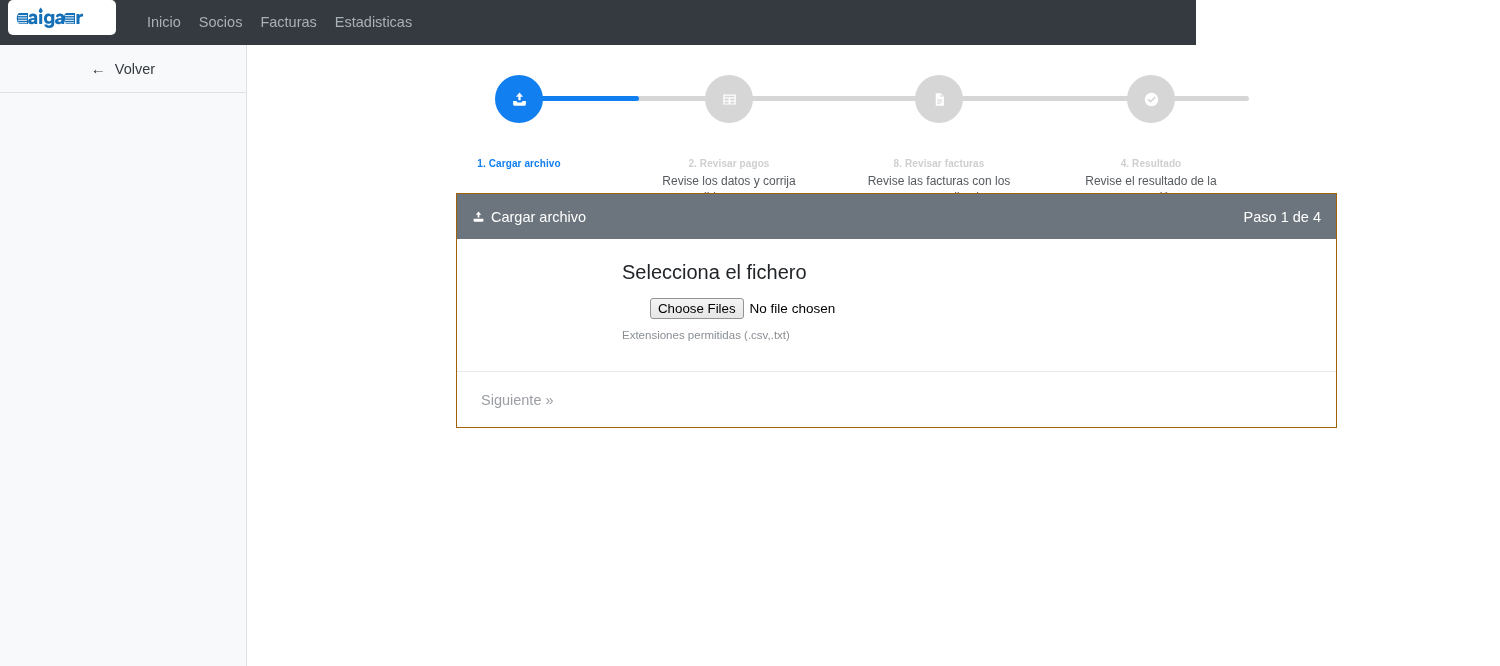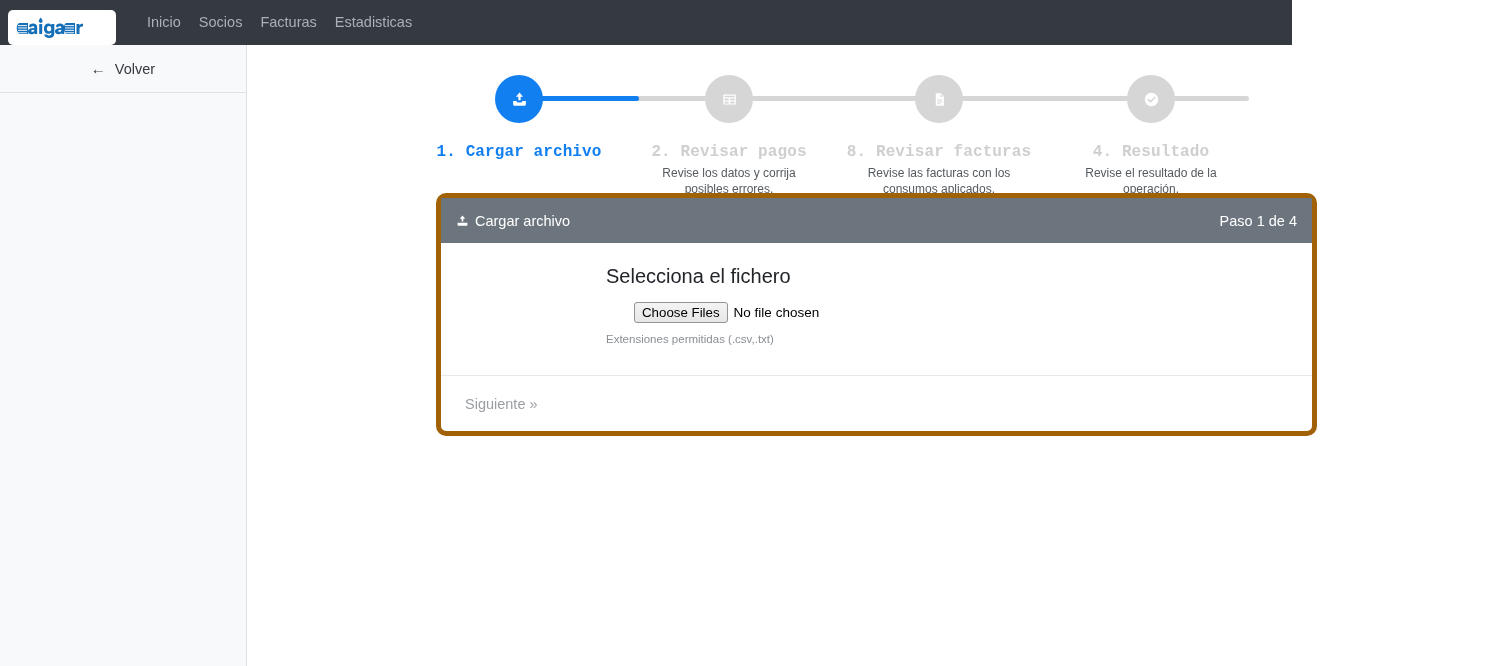--- a/index.html
+++ b/index.html
@@ -7,23 +7,23 @@
     margin: 0; padding: 0;
     width: 1500px; height: 666px;
     background: #ffffff;
     font-family: "Liberation Sans", sans-serif;
     overflow: hidden;
   }
 
   
   #navbar {
     position: absolute; left: 0; top: 0;
-    width: 1292px; height: 45px;
+    width: 1196px; height: 45px;
     background: #343a40;
-    display: flex; align-items: flex-end;
+    display: flex; align-items: flex-start;
   }
   #brand-box {
     margin-left: 8px;
     width: 108px; height: 35px;
     background: #ffffff;
     border-radius: 5px;
     display: flex; align-items: center; justify-content: center;
     overflow: hidden;
   }
   #brand-logo { display: block; }
@@ -96,43 +96,42 @@
     width: 48px; height: 48px;
     border-radius: 50%;
     margin: 15px auto 0 auto;
     background: #d6d6d6;
     display: flex; align-items: center; justify-content: center;
     position: relative; z-index: 2;
   }
   .step-circle.active { background: #127ff0; }
   .step-circle svg { display: block; }
   .step-title {
-    margin-top: 20px;
-    font-size: 16px;
+    margin-top: 35px;
+    font-size: 10px;
     font-weight: bold;
     color: #cfcfcf;
     letter-spacing: 0.1px;
-    font-family: Liberation Mono, monospace;
   }
   .step-title.active { color: #127ff0; }
   .step-desc {
     margin-top: 4px;
     font-size: 12px;
     color: #555a5f;
     line-height: 16px;
     padding: 0 18px;
   }
 
   
   #card {
     position: absolute;
-    left: 188px; top: 148px;
+    left: 208px; top: 148px;
     width: 881px;
-    border: 5px solid #a16207;
-    border-radius: 10px;
+    border: 1px solid #a16207;
+    border-radius: 0;
     background: #ffffff;
   }
   #card-header {
     height: 45px;
     background: #6c757d;
     display: flex; align-items: center;
     padding: 0 15px;
     color: #ffffff;
   }
   #card-header-left { display: flex; align-items: center; gap: 6px; }

